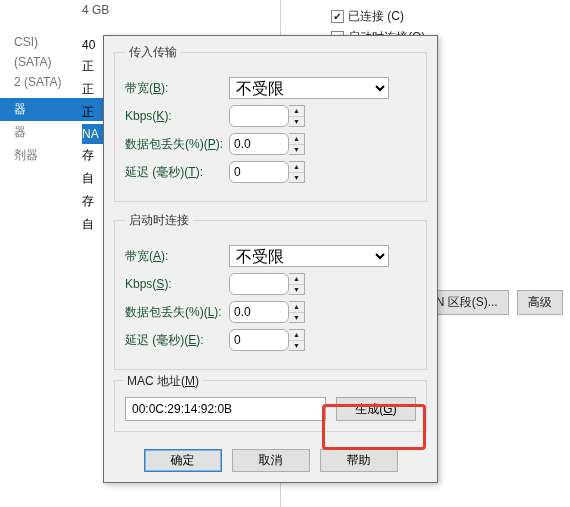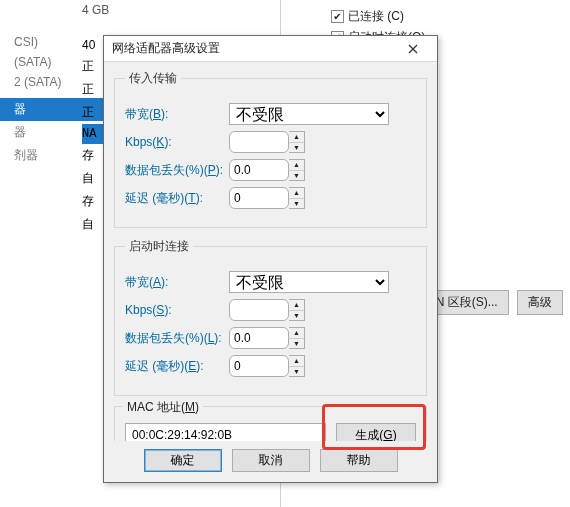--- a/index.html
+++ b/index.html
@@ -44,21 +44,21 @@
   }
   .titlebar .close svg { width: 10px; height: 10px; }
   .body { flex: 1; padding: 8px 10px 6px 10px; overflow: hidden; }
 
   fieldset.grp {
     border: 1px solid #d6d6d6; margin: 0 0 10px 0; padding: 10px 10px 12px 10px;
   }
   fieldset.grp legend { padding: 0 4px; font-size: 12px; color: #333; }
 
   .row { display: flex; align-items: center; margin: 6px 0; }
-  .row .lbl { width: 104px; color: #0369a1; }
+  .row .lbl { width: 104px; color: #14532d; }
   .row .ctrl { flex: 1; display: flex; }
   select.combo {
     width: 160px; height: 22px; border: 1px solid #abadb3; background: #fff;
     font-family: inherit; font-size: 16px; padding: 1px 2px;
   }
   input.num, input.txt {
     height: 22px; border: 1px solid #abadb3; background: #fff;
     font-family: inherit; font-size: 12px; padding: 1px 4px;
   }
   input.num { width: 60px; border-radius: 6px; }
@@ -107,21 +107,21 @@
     <div style="height:4px"></div>
     <div class="sel">器</div>
     <div>器</div>
     <div>剂器</div>
   </div>
   <div class="midcol">
     <div>40</div>
     <div>正</div>
     <div>正</div>
     <div>正</div>
-    <div style="background:#1e79c8;color:#000000;font-family:Liberation Mono, monospace;">NA</div>
+    <div style="background:#1e79c8;color:#fef9c3;">NA</div>
     <div>存</div>
     <div>自</div>
     <div>存</div>
     <div>自</div>
   </div>
   <div class="rightpanel">
     <div class="cbrow">
       <span class="cb">✔</span>
       <span>已连接 (C)</span>
     </div>
@@ -138,28 +138,20 @@
     <div style="height:6px"></div>
     <div class="rtext">网络</div>
   </div>
   <div class="btnrow">
     <div class="bbtn">LAN 区段(S)...</div>
     <div class="bbtn">高级</div>
   </div>
 </div>
 
 <div class="dialog">
-  <div class="titlebar">
-    <span>网络适配器高级设置</span>
-    <span class="close">
-      <svg viewBox="0 0 10 10">
-          <path d="M1 1 L9 9 M9 1 L1 9" stroke="#333" stroke-width="1.3" fill="none"></path>
-        </svg>
-    </span>
-  </div>
 
   <div class="body">
 
     <fieldset class="grp">
       <legend>传入传输</legend>
       <div class="row">
         <span class="lbl">带宽(<u>B</u>):</span>
         <span class="ctrl">
             <select class="combo"><option>不受限</option></select>
           </span>

